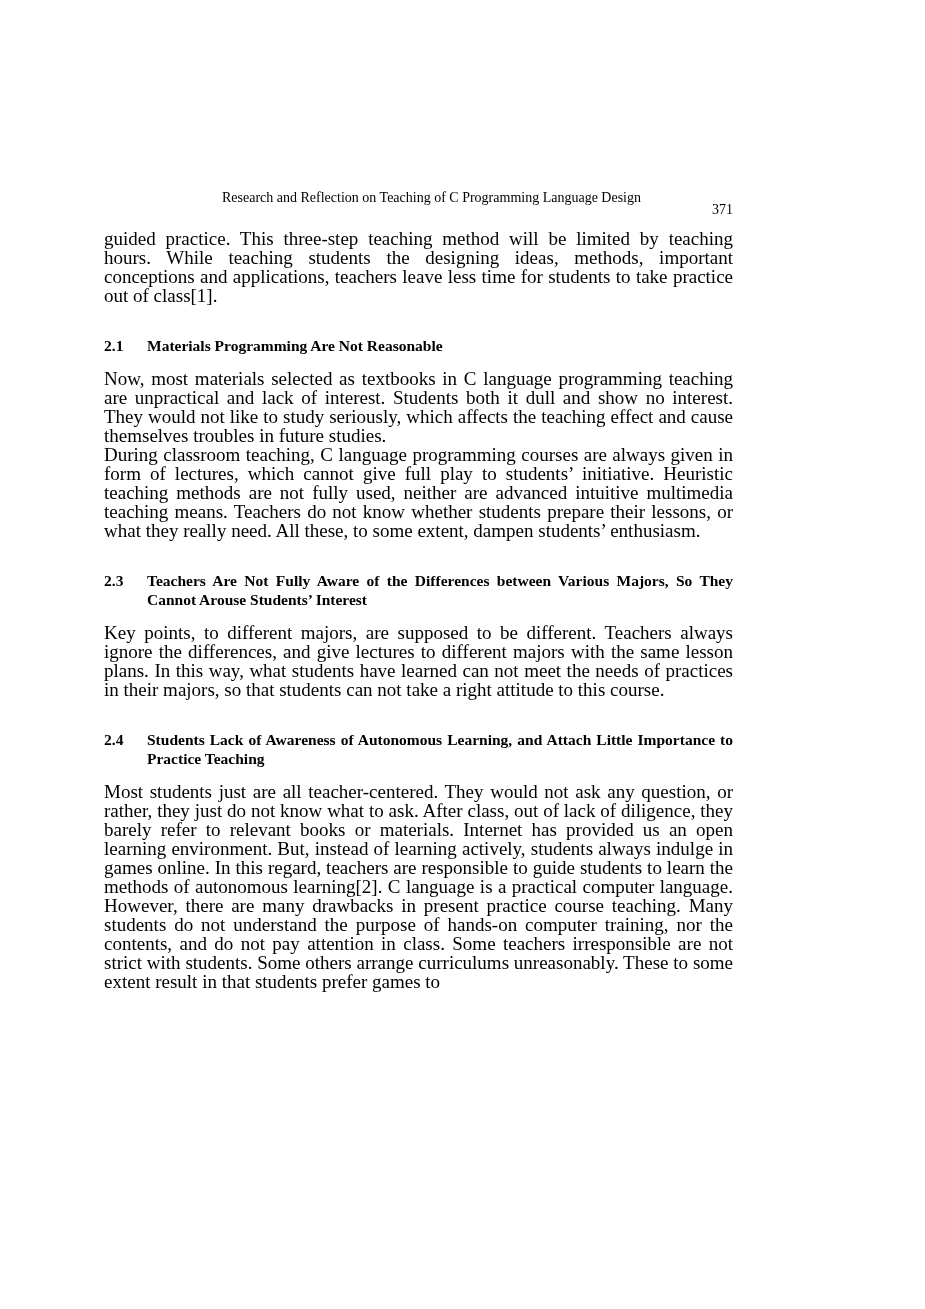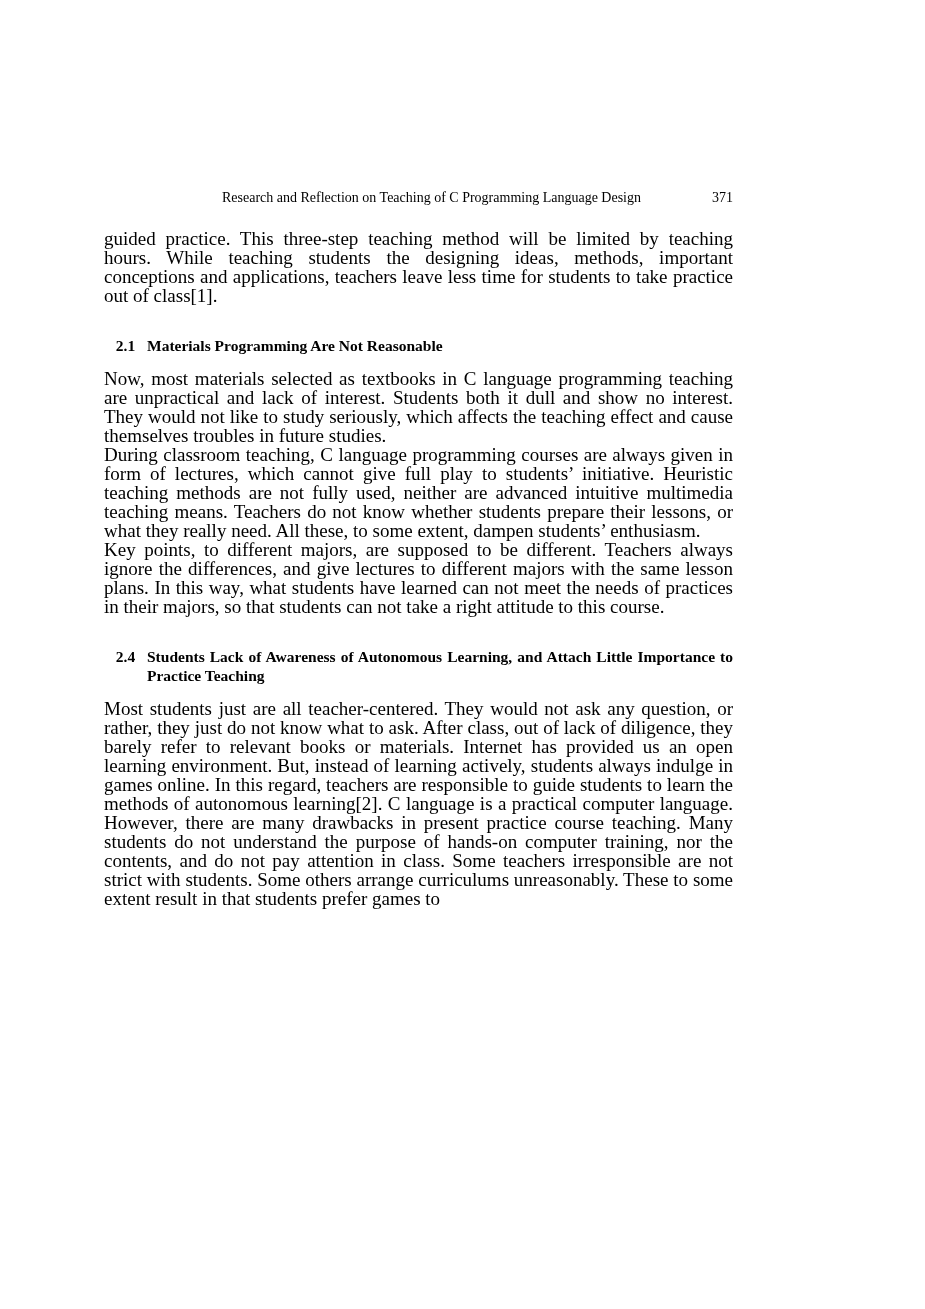--- a/index.html
+++ b/index.html
@@ -29,42 +29,41 @@
     font-size: 14px;
     line-height: 19px;
     text-align: center;
     padding-left: 26px;
     margin-bottom: 22px;
     white-space: nowrap;
   }
   .rh-page {
     position: absolute;
     right: 0;
-    top: 0;
+    top: 12px;
   }
   .body-par {
     margin: 0;
     font-size: 19px;
     line-height: 19px;
     text-align: justify;
   }
   .body-par.indent {
     text-indent: 18px;
   }
   .sec-heading {
     display: flex;
     font-weight: bold;
     font-size: 15.5px;
     line-height: 19.5px;
     margin: 31px 0 13px 0;
   }
   .sec-num {
     flex: none;
     width: 43px;
-    text-align: center;
   }
   .sec-title {
     flex: 1;
     text-align: justify;
   }
 </style>
 </head>
 <body>
 
 <div class="page">
@@ -83,20 +82,24 @@
       <span class="sec-title">Materials Programming Are Not Reasonable</span>
     </div>
     <p class="body-par">Now, most materials selected as textbooks in C language programming teaching are unpractical and lack of interest. Students both it dull and show no interest. They would not like to study seriously, which affects the teaching effect and cause themselves troubles in future studies.</p>
   </div>
 
   <div class="section">
     <p class="body-par">During classroom teaching, C language programming courses are always given in form of lectures, which cannot give full play to students’ initiative. Heuristic teaching methods are not fully used, neither are advanced intuitive multimedia teaching means. Teachers do not know whether students prepare their lessons, or what they really need. All these, to some extent, dampen students’ enthusiasm.</p>
   </div>
 
   <div class="section">
+    <div class="sec-heading">
+      <span class="sec-num">2.3</span>
+      <span class="sec-title">Teachers Are Not Fully Aware of the Differences between Various Majors, So They Cannot Arouse Students’ Interest</span>
+    </div>
     <p class="body-par">Key points, to different majors, are supposed to be different. Teachers always ignore the differences, and give lectures to different majors with the same lesson plans. In this way, what students have learned can not meet the needs of practices in their majors, so that students can not take a right attitude to this course.</p>
   </div>
 
   <div class="section">
     <div class="sec-heading">
       <span class="sec-num">2.4</span>
       <span class="sec-title">Students Lack of Awareness of Autonomous Learning, and Attach Little Importance to Practice Teaching</span>
     </div>
     <p class="body-par">Most students just are all teacher-centered. They would not ask any question, or rather, they just do not know what to ask. After class, out of lack of diligence, they barely refer to relevant books or materials. Internet has provided us an open learning environment. But, instead of learning actively, students always indulge in games online. In this regard, teachers are responsible to guide students to learn the methods of autonomous learning[2]. C language is a practical computer language. However, there are many drawbacks in present practice course teaching. Many students do not understand the purpose of hands-on computer training, nor the contents, and do not pay attention in class. Some teachers irresponsible are not strict with students. Some others arrange curriculums unreasonably. These to some extent result in that students prefer games to</p>
   </div>

